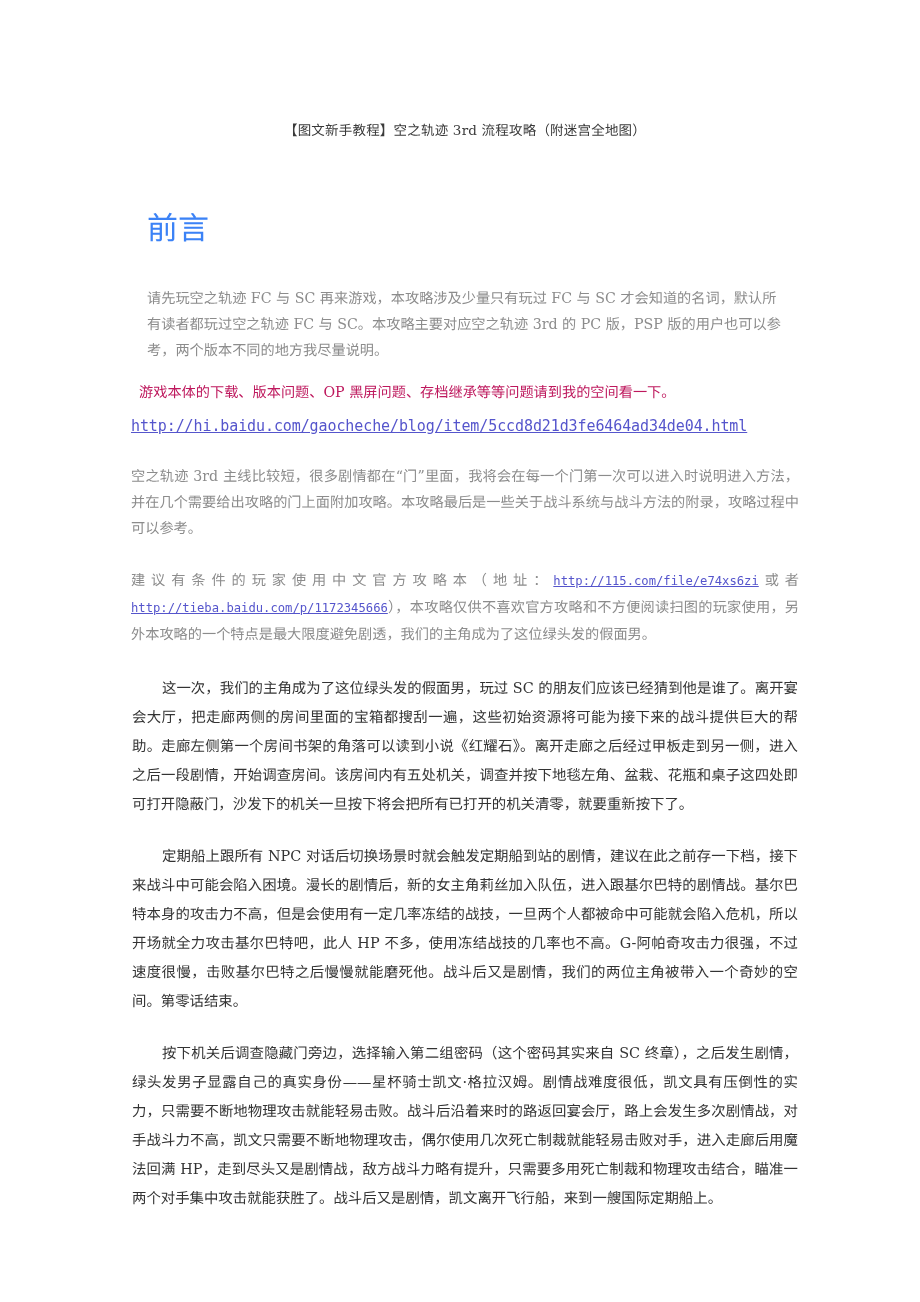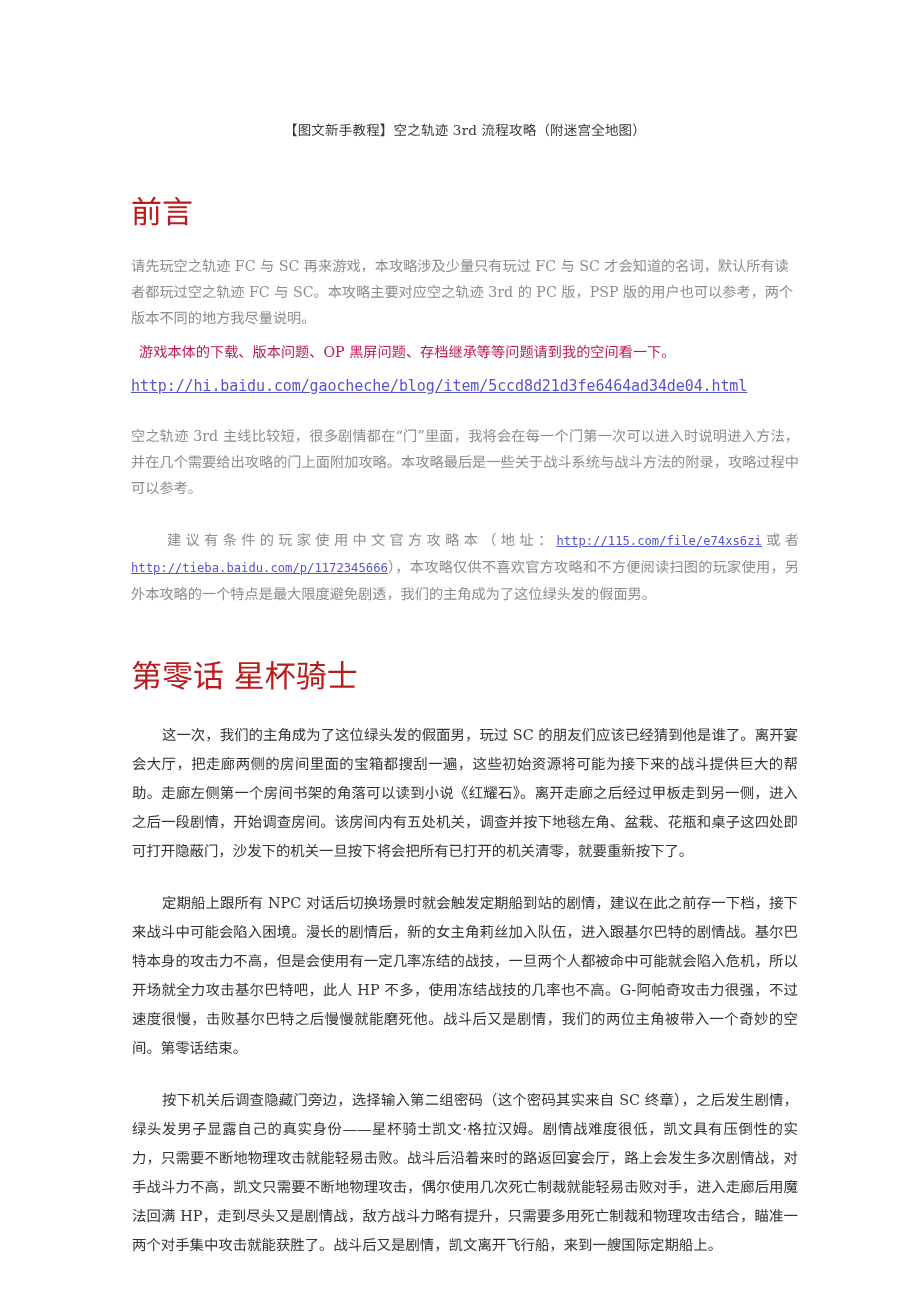--- a/index.html
+++ b/index.html
@@ -40,38 +40,38 @@
     font-family: "DejaVu Serif", "Liberation Serif", serif;
     font-size: 13.5px;
     font-weight: normal;
     color: #3a3a3a;
     letter-spacing: 0.2px;
     line-height: 1.4;
   }
 
   
   .heading {
-    margin: 0;
-    color: #b91c1c;
+    margin: 16px;
+    color: #3b82f6;
     font-family: "DejaVu Sans", "Liberation Sans", sans-serif;
     font-weight: normal;
     line-height: 1.15;
   }
   .heading-1 {
     font-size: 31px;
     padding-top: 55px;
   }
   .heading-2 {
     font-size: 31px;
     padding-top: 52px;
   }
 
   
   .intro-block {
-    margin: 0;
+    margin: 16px;
     padding-top: 22px;
     font-size: 14.2px;
     line-height: 26px;
     color: #8c8c8c;
     text-align: left;
   }
   .intro-tight {
     margin: 8px;
     font-size: 14.2px;
     line-height: 26px;
@@ -85,21 +85,20 @@
     color: #8c8c8c;
     text-align: justify;
     text-align-last: left;
     text-justify: inter-character;
   }
   .justify-line {
     display: block;
     text-align: justify;
     text-align-last: justify;
     text-justify: inter-character;
-    margin-left: 36px;
   }
 
   a.link {
     color: #5555cc;
     text-decoration: underline;
     font-family: "DejaVu Sans Mono", "Liberation Mono", monospace;
     font-size: 15px;
     letter-spacing: -0.1px;
   }
   a.link-inline {
@@ -149,21 +148,20 @@
     </p>
 
     <p class="intro-spaced">空之轨迹 3rd 主线比较短，很多剧情都在“门”里面，我将会在每一个门第一次可以进入时说明进入方法，并在几个需要给出攻略的门上面附加攻略。本攻略最后是一些关于战斗系统与战斗方法的附录，攻略过程中可以参考。</p>
 
     <p class="intro-spaced">
       <span class="justify-line">
         <span>建议有条件的玩家使用中文官方攻略本（地址：</span><a class="link-inline" href="#">http://115.com/file/e74xs6zi</a><span>或者</span>
       </span><a class="link-inline" href="#">http://tieba.baidu.com/p/1172345666</a><span>），本攻略仅供不喜欢官方攻略和不方便阅读扫图的玩家使用，另外本攻略的一个特点是最大限度避免剧透，我们的主角成为了这位绿头发的假面男。</span>
     </p>
 
-    <h2 class="heading heading-2">第零话  星杯骑士</h2>
 
     <p class="body-par first">这一次，我们的主角成为了这位绿头发的假面男，玩过 SC 的朋友们应该已经猜到他是谁了。离开宴会大厅，把走廊两侧的房间里面的宝箱都搜刮一遍，这些初始资源将可能为接下来的战斗提供巨大的帮助。走廊左侧第一个房间书架的角落可以读到小说《红耀石》。离开走廊之后经过甲板走到另一侧，进入之后一段剧情，开始调查房间。该房间内有五处机关，调查并按下地毯左角、盆栽、花瓶和桌子这四处即可打开隐蔽门，沙发下的机关一旦按下将会把所有已打开的机关清零，就要重新按下了。</p>
 
     <p class="body-par">定期船上跟所有 NPC 对话后切换场景时就会触发定期船到站的剧情，建议在此之前存一下档，接下来战斗中可能会陷入困境。漫长的剧情后，新的女主角莉丝加入队伍，进入跟基尔巴特的剧情战。基尔巴特本身的攻击力不高，但是会使用有一定几率冻结的战技，一旦两个人都被命中可能就会陷入危机，所以开场就全力攻击基尔巴特吧，此人 HP 不多，使用冻结战技的几率也不高。G-阿帕奇攻击力很强，不过速度很慢，击败基尔巴特之后慢慢就能磨死他。战斗后又是剧情，我们的两位主角被带入一个奇妙的空间。第零话结束。</p>
 
     <p class="body-par">按下机关后调查隐藏门旁边，选择输入第二组密码（这个密码其实来自 SC 终章），之后发生剧情，绿头发男子显露自己的真实身份——星杯骑士凯文·格拉汉姆。剧情战难度很低，凯文具有压倒性的实力，只需要不断地物理攻击就能轻易击败。战斗后沿着来时的路返回宴会厅，路上会发生多次剧情战，对手战斗力不高，凯文只需要不断地物理攻击，偶尔使用几次死亡制裁就能轻易击败对手，进入走廊后用魔法回满 HP，走到尽头又是剧情战，敌方战斗力略有提升，只需要多用死亡制裁和物理攻击结合，瞄准一两个对手集中攻击就能获胜了。战斗后又是剧情，凯文离开飞行船，来到一艘国际定期船上。</p>
 
   </div>
 </div>
 

